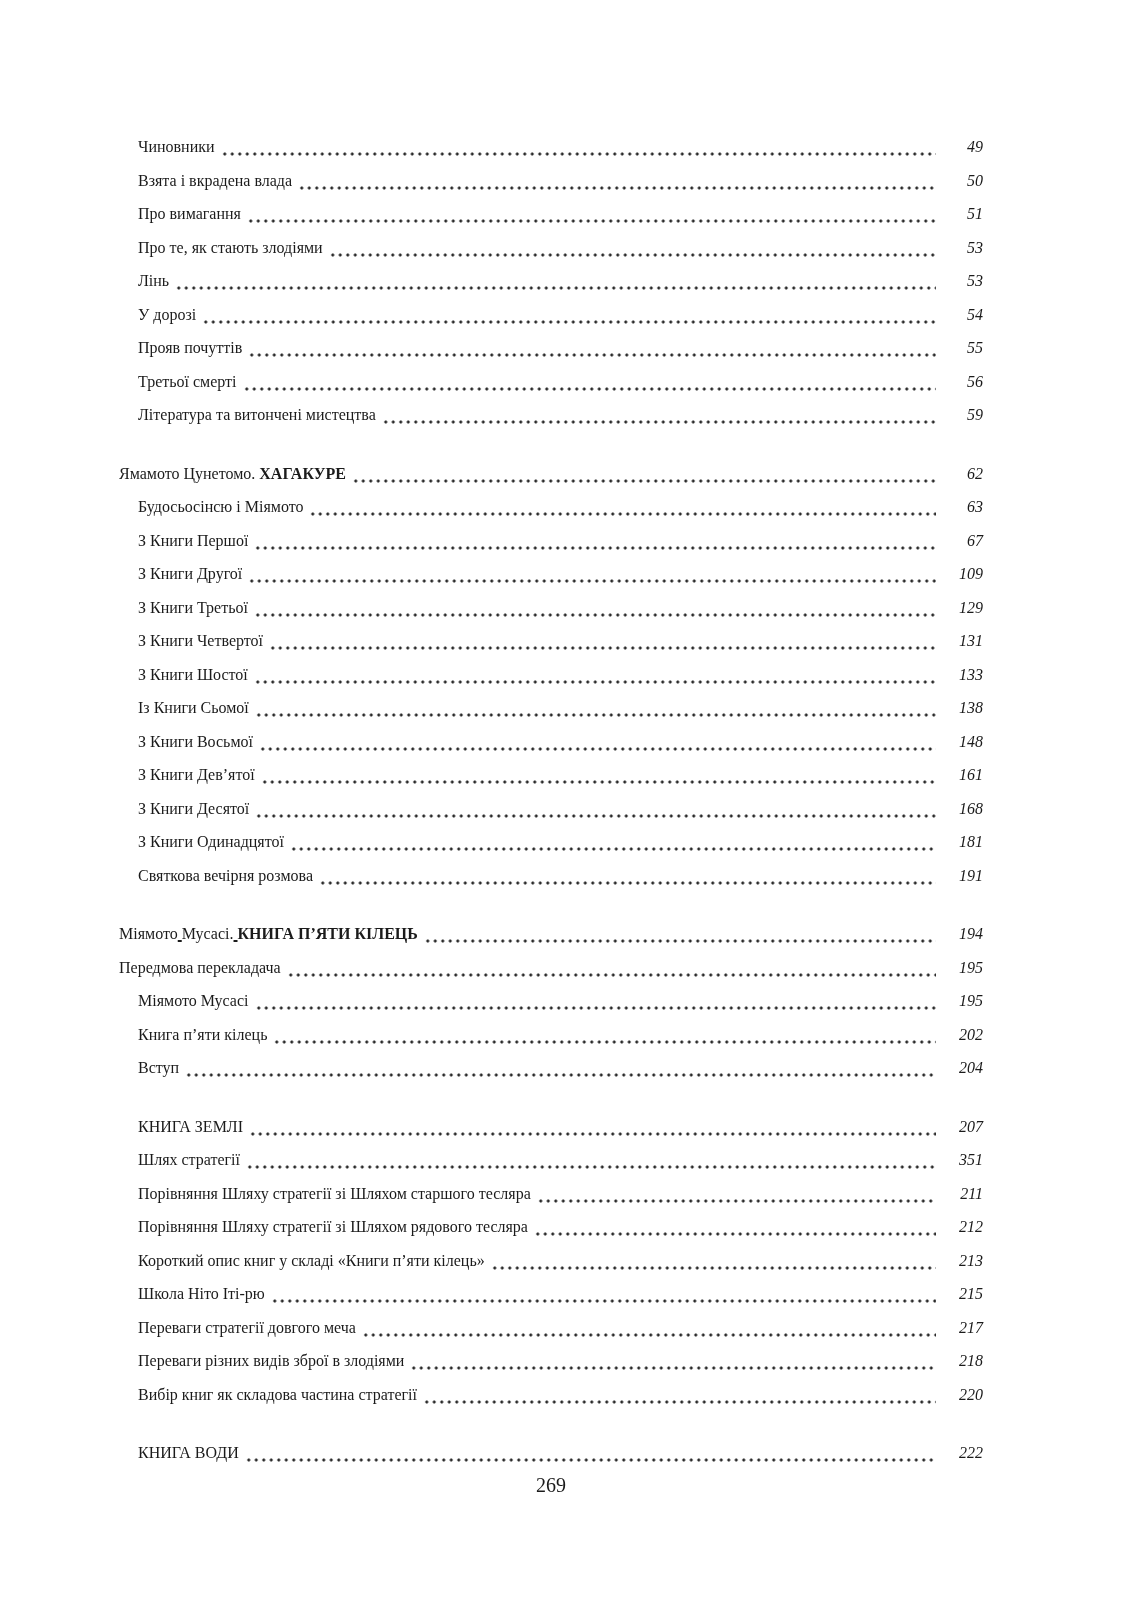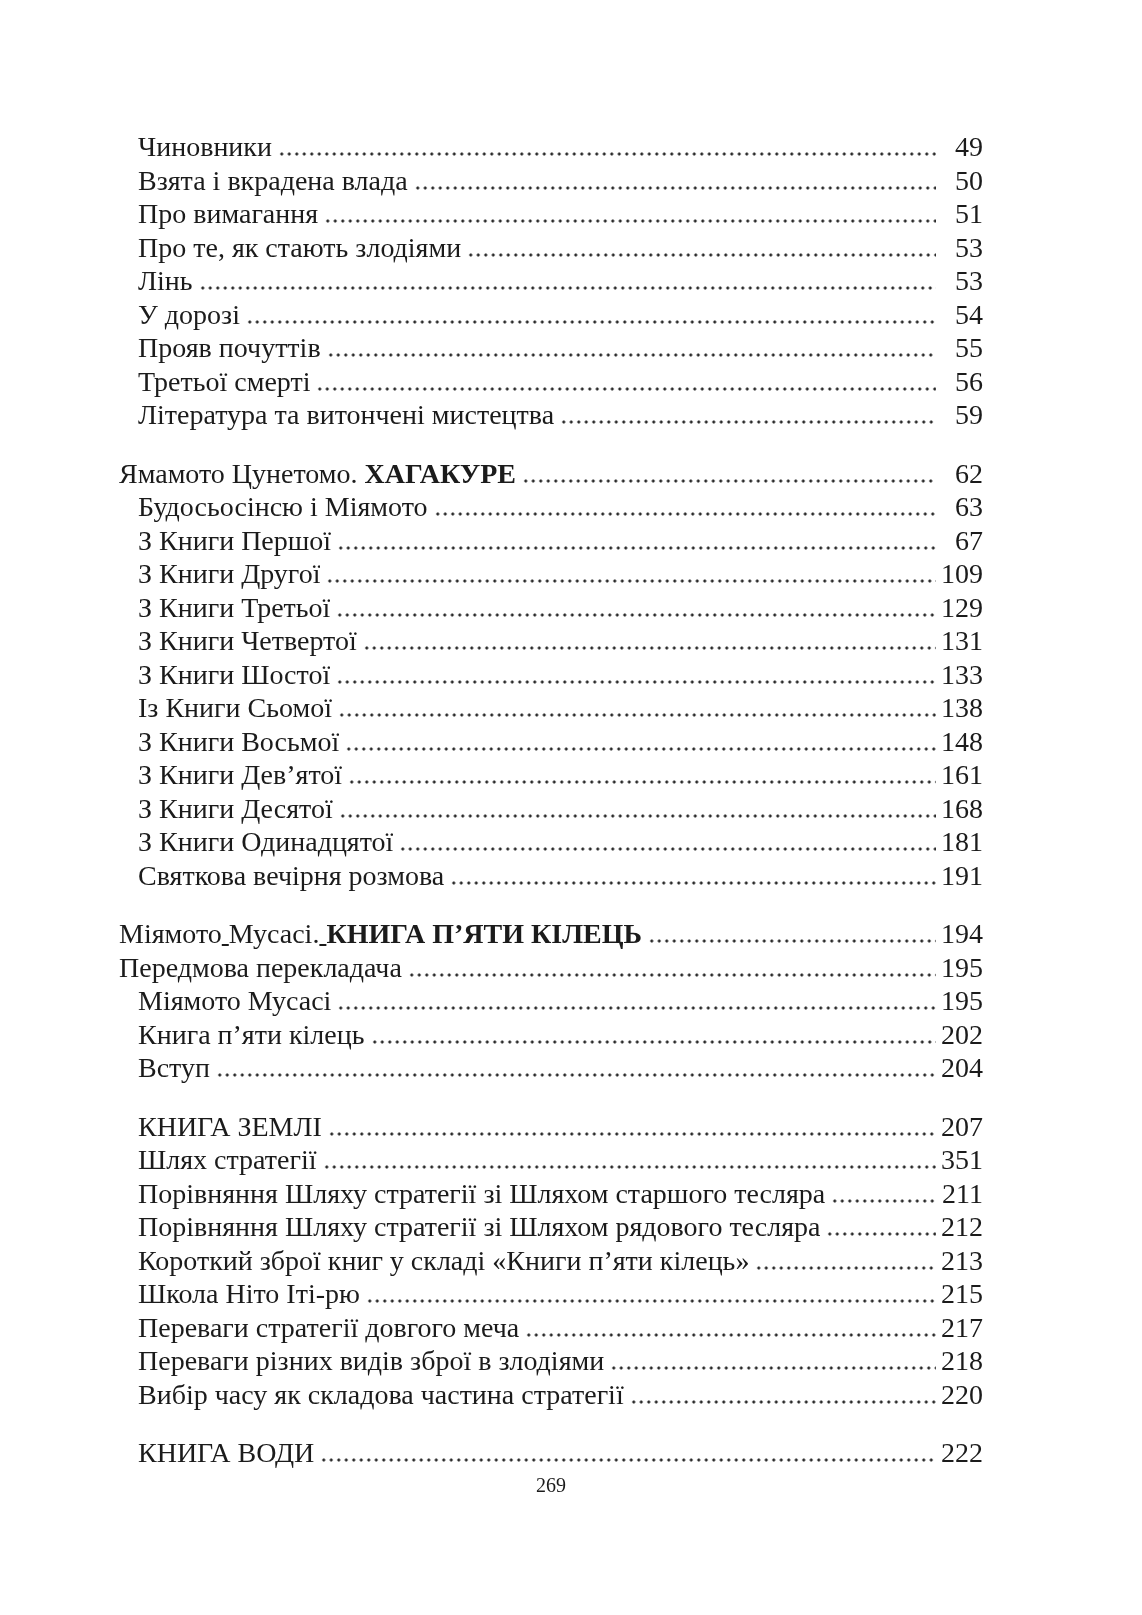--- a/index.html
+++ b/index.html
@@ -18,21 +18,21 @@
   .toc-container {
     position: absolute;
     top: 130px;
     left: 119px;
     width: 864px;
   }
   .toc-row {
     display: flex;
     align-items: baseline;
     height: 33.5px;
-    font-size: 28px;
+    font-size: 16px;
     line-height: 33.5px;
     white-space: nowrap;
   }
   .toc-row.indent-1 { padding-left: 19px; }
   .toc-row.gap-before { margin-top: 25px; }
   .toc-label { flex: 0 1 auto; overflow: hidden; }
   .toc-label .bold { font-weight: bold; }
   .u-space {
     text-decoration: underline;
     text-decoration-thickness: 1.5px;
@@ -44,20 +44,21 @@
     min-width: 10px;
     background-image: radial-gradient(circle, #2a2a2a 1.25px, rgba(0,0,0,0) 1.7px);
     background-size: 7.5px 7.5px;
     background-repeat: repeat-x;
     background-position: 0 calc(100% - 6px);
   }
   .toc-page-num {
     flex: 0 0 auto;
     min-width: 44px;
     text-align: right;
+    font-style: italic;
   }
   .page-footer {
     position: absolute;
     top: 1474px;
     left: 119px;
     width: 864px;
     text-align: center;
     font-size: 20px;
   }
 </style>
@@ -214,41 +215,41 @@
       <span class="toc-label">Порівняння Шляху стратегії зі Шляхом старшого тесляра</span>
       <span class="toc-leader"></span>
       <span class="toc-page-num">211</span>
     </div>
     <div class="toc-row indent-1">
       <span class="toc-label">Порівняння Шляху стратегії зі Шляхом рядового тесляра</span>
       <span class="toc-leader"></span>
       <span class="toc-page-num">212</span>
     </div>
     <div class="toc-row indent-1">
-      <span class="toc-label">Короткий зброї книг у складі «Книги п’яти кілець»</span>
+      <span class="toc-label">Короткий опис книг у складі «Книги п’яти кілець»</span>
       <span class="toc-leader"></span>
       <span class="toc-page-num">213</span>
     </div>
     <div class="toc-row indent-1">
       <span class="toc-label">Школа Ніто Іті-рю</span>
       <span class="toc-leader"></span>
       <span class="toc-page-num">215</span>
     </div>
     <div class="toc-row indent-1">
       <span class="toc-label">Переваги стратегії довгого меча</span>
       <span class="toc-leader"></span>
       <span class="toc-page-num">217</span>
     </div>
     <div class="toc-row indent-1">
       <span class="toc-label">Переваги різних видів зброї в злодіями</span>
       <span class="toc-leader"></span>
       <span class="toc-page-num">218</span>
     </div>
     <div class="toc-row indent-1">
-      <span class="toc-label">Вибір часу як складова частина стратегії</span>
+      <span class="toc-label">Вибір книг як складова частина стратегії</span>
       <span class="toc-leader"></span>
       <span class="toc-page-num">220</span>
     </div>
     <div class="toc-row indent-1 gap-before">
       <span class="toc-label">КНИГА ВОДИ</span>
       <span class="toc-leader"></span>
       <span class="toc-page-num">222</span>
     </div>
   </div>
 

